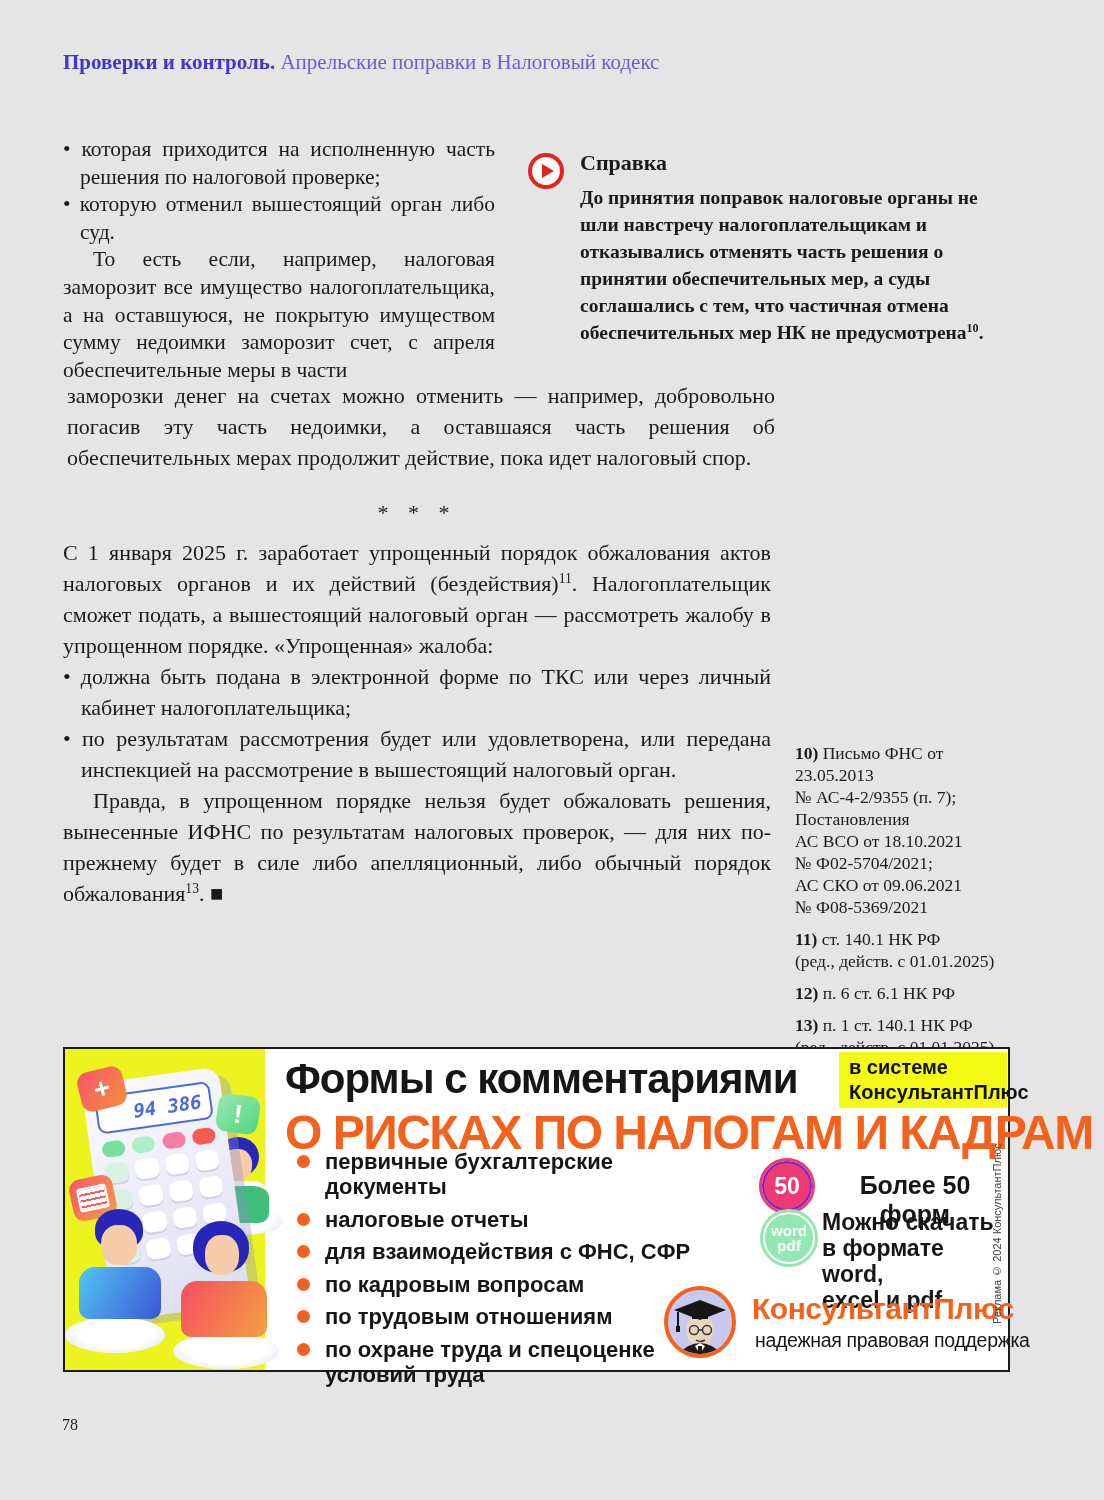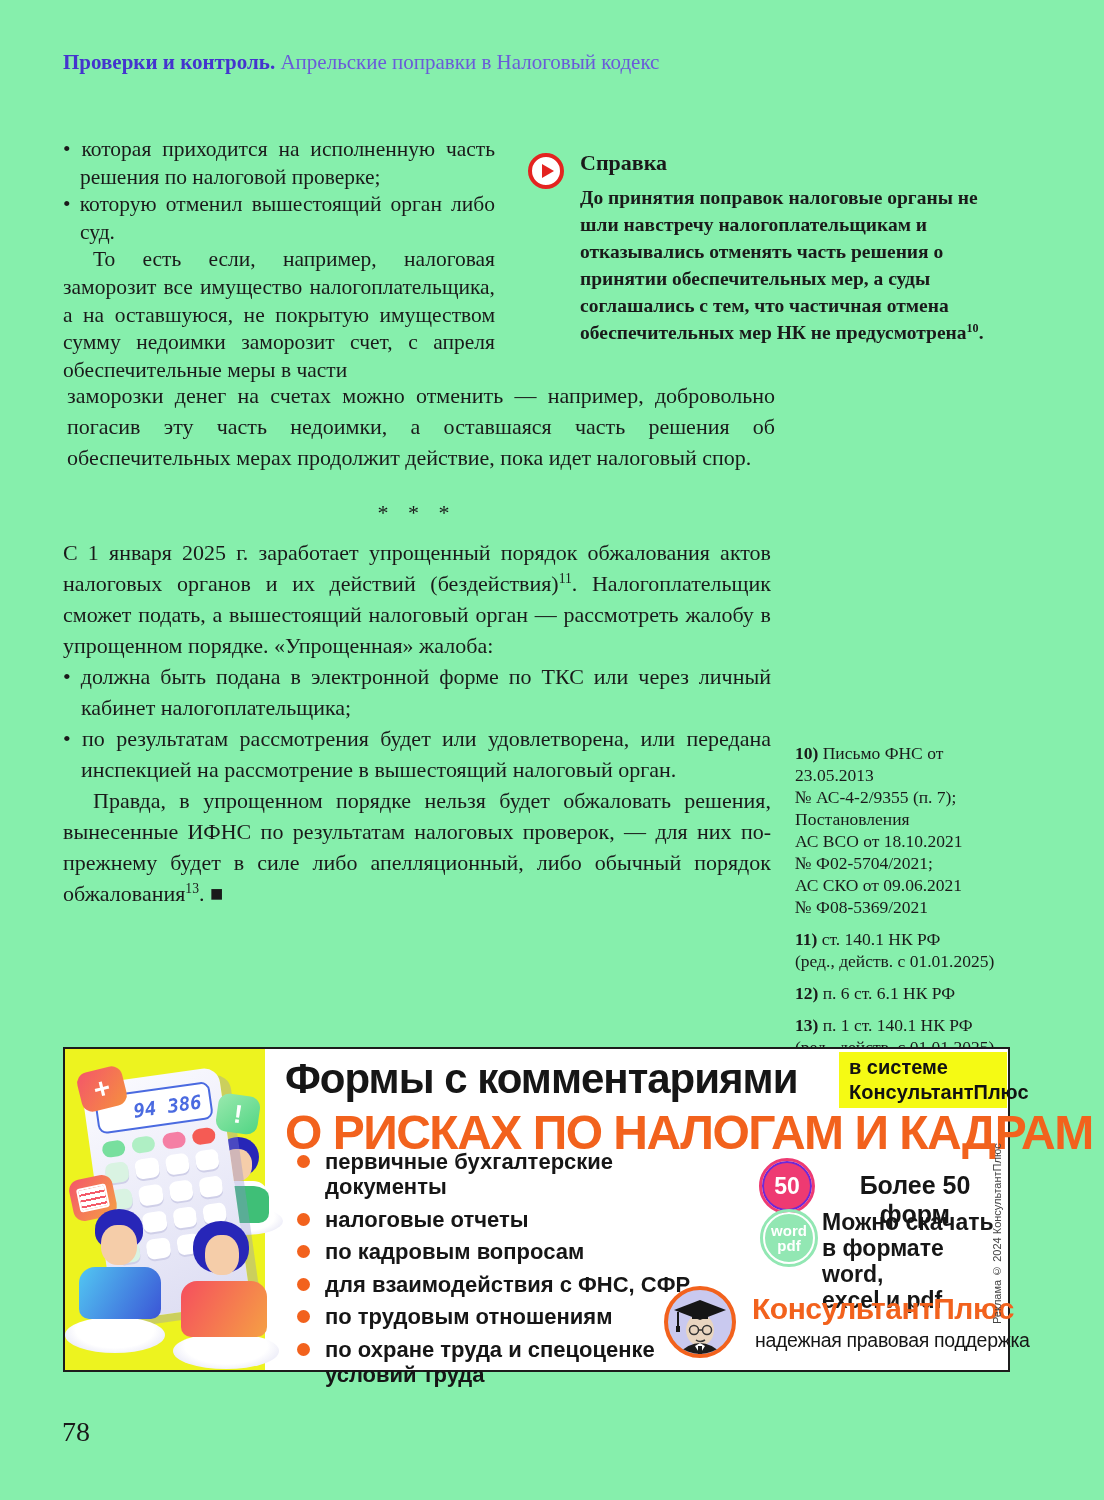--- a/index.html
+++ b/index.html
@@ -1,16 +1,16 @@
 <!DOCTYPE html>
 <html><head>
 <meta charset="utf-8">
 <style>
   html,body{margin:0;padding:0;background:#ffffff;}
-  .page{position:relative;width:1104px;height:1500px;background:#86efac;overflow:hidden;
+  .page{position:relative;width:1104px;height:1500px;background:#e5e5e5;overflow:hidden;
         font-family:"Liberation Serif",serif;color:#1a1a1a;}
 
   
   .hdr{position:absolute;left:63px;top:50px;font-size:21px;white-space:nowrap;}
   .hdr .sec{font-weight:bold;color:#4434ce;}
   .hdr .art{color:#6a5bd8;}
 
   
   .sec-top{position:absolute;left:63px;top:136px;width:947px;display:flex;}
   .col-left{width:432px;font-size:21.5px;line-height:27.6px;text-align:justify;}
@@ -120,21 +120,21 @@
             border-top:5px solid #fff;box-sizing:border-box;}
   .pl{left:2px;top:160px;width:110px;height:140px;}
   .pl .hair{left:28px;top:0;width:48px;height:40px;border-radius:50% 50% 40% 40%;}
   .pl .face{left:34px;top:16px;width:36px;height:40px;border-radius:45%;}
   .pl .body{left:12px;top:58px;width:82px;height:52px;background:linear-gradient(120deg,#52c7f2,#3b55d6);}
   .pr{left:102px;top:172px;width:120px;height:145px;}
   .pr .hair{left:26px;top:0;width:56px;height:52px;border-radius:50% 50% 45% 45%;}
   .pr .face{left:38px;top:14px;width:34px;height:40px;border-radius:45%;}
   .pr .body{left:14px;top:60px;width:86px;height:56px;background:linear-gradient(120deg,#f54e5e,#f5a044);}
 
-  .page-num{position:absolute;left:62px;top:1416px;font-size:28px;color:#1a1a1a;}
+  .page-num{position:absolute;left:62px;top:1416px;font-size:16px;color:#1a1a1a;}
 </style>
 </head>
 <body>
 
 <div class="page">
 
   <div class="hdr">
     <span class="sec">Проверки и контроль.</span>
     <span class="art">Апрельские поправки в Налоговый кодекс</span>
   </div>
@@ -243,22 +243,22 @@
     </div>
 
     <div class="ad-title">Формы с комментариями</div>
     <div class="ad-badge">в системе
 КонсультантПлюс</div>
     <div class="ad-sub">О РИСКАХ ПО НАЛОГАМ И КАДРАМ</div>
 
     <ul class="ad-bullets">
       <li><span>первичные бухгалтерские документы</span></li>
       <li><span>налоговые отчеты</span></li>
+      <li><span>для взаимодействия с ФНС, СФР</span></li>
       <li><span>по кадровым вопросам</span></li>
-      <li><span>для взаимодействия с ФНС, СФР</span></li>
       <li><span>по трудовым отношениям</span></li>
       <li><span>по охране труда и спецоценке условий труда</span></li>
     </ul>
 
     <div class="circ circ-50">50</div>
     <div class="stat-txt">Более 50 форм</div>
     <div class="circ circ-wp">word
 pdf</div>
     <div class="fmt-txt">Можно скачать
 в формате word,

